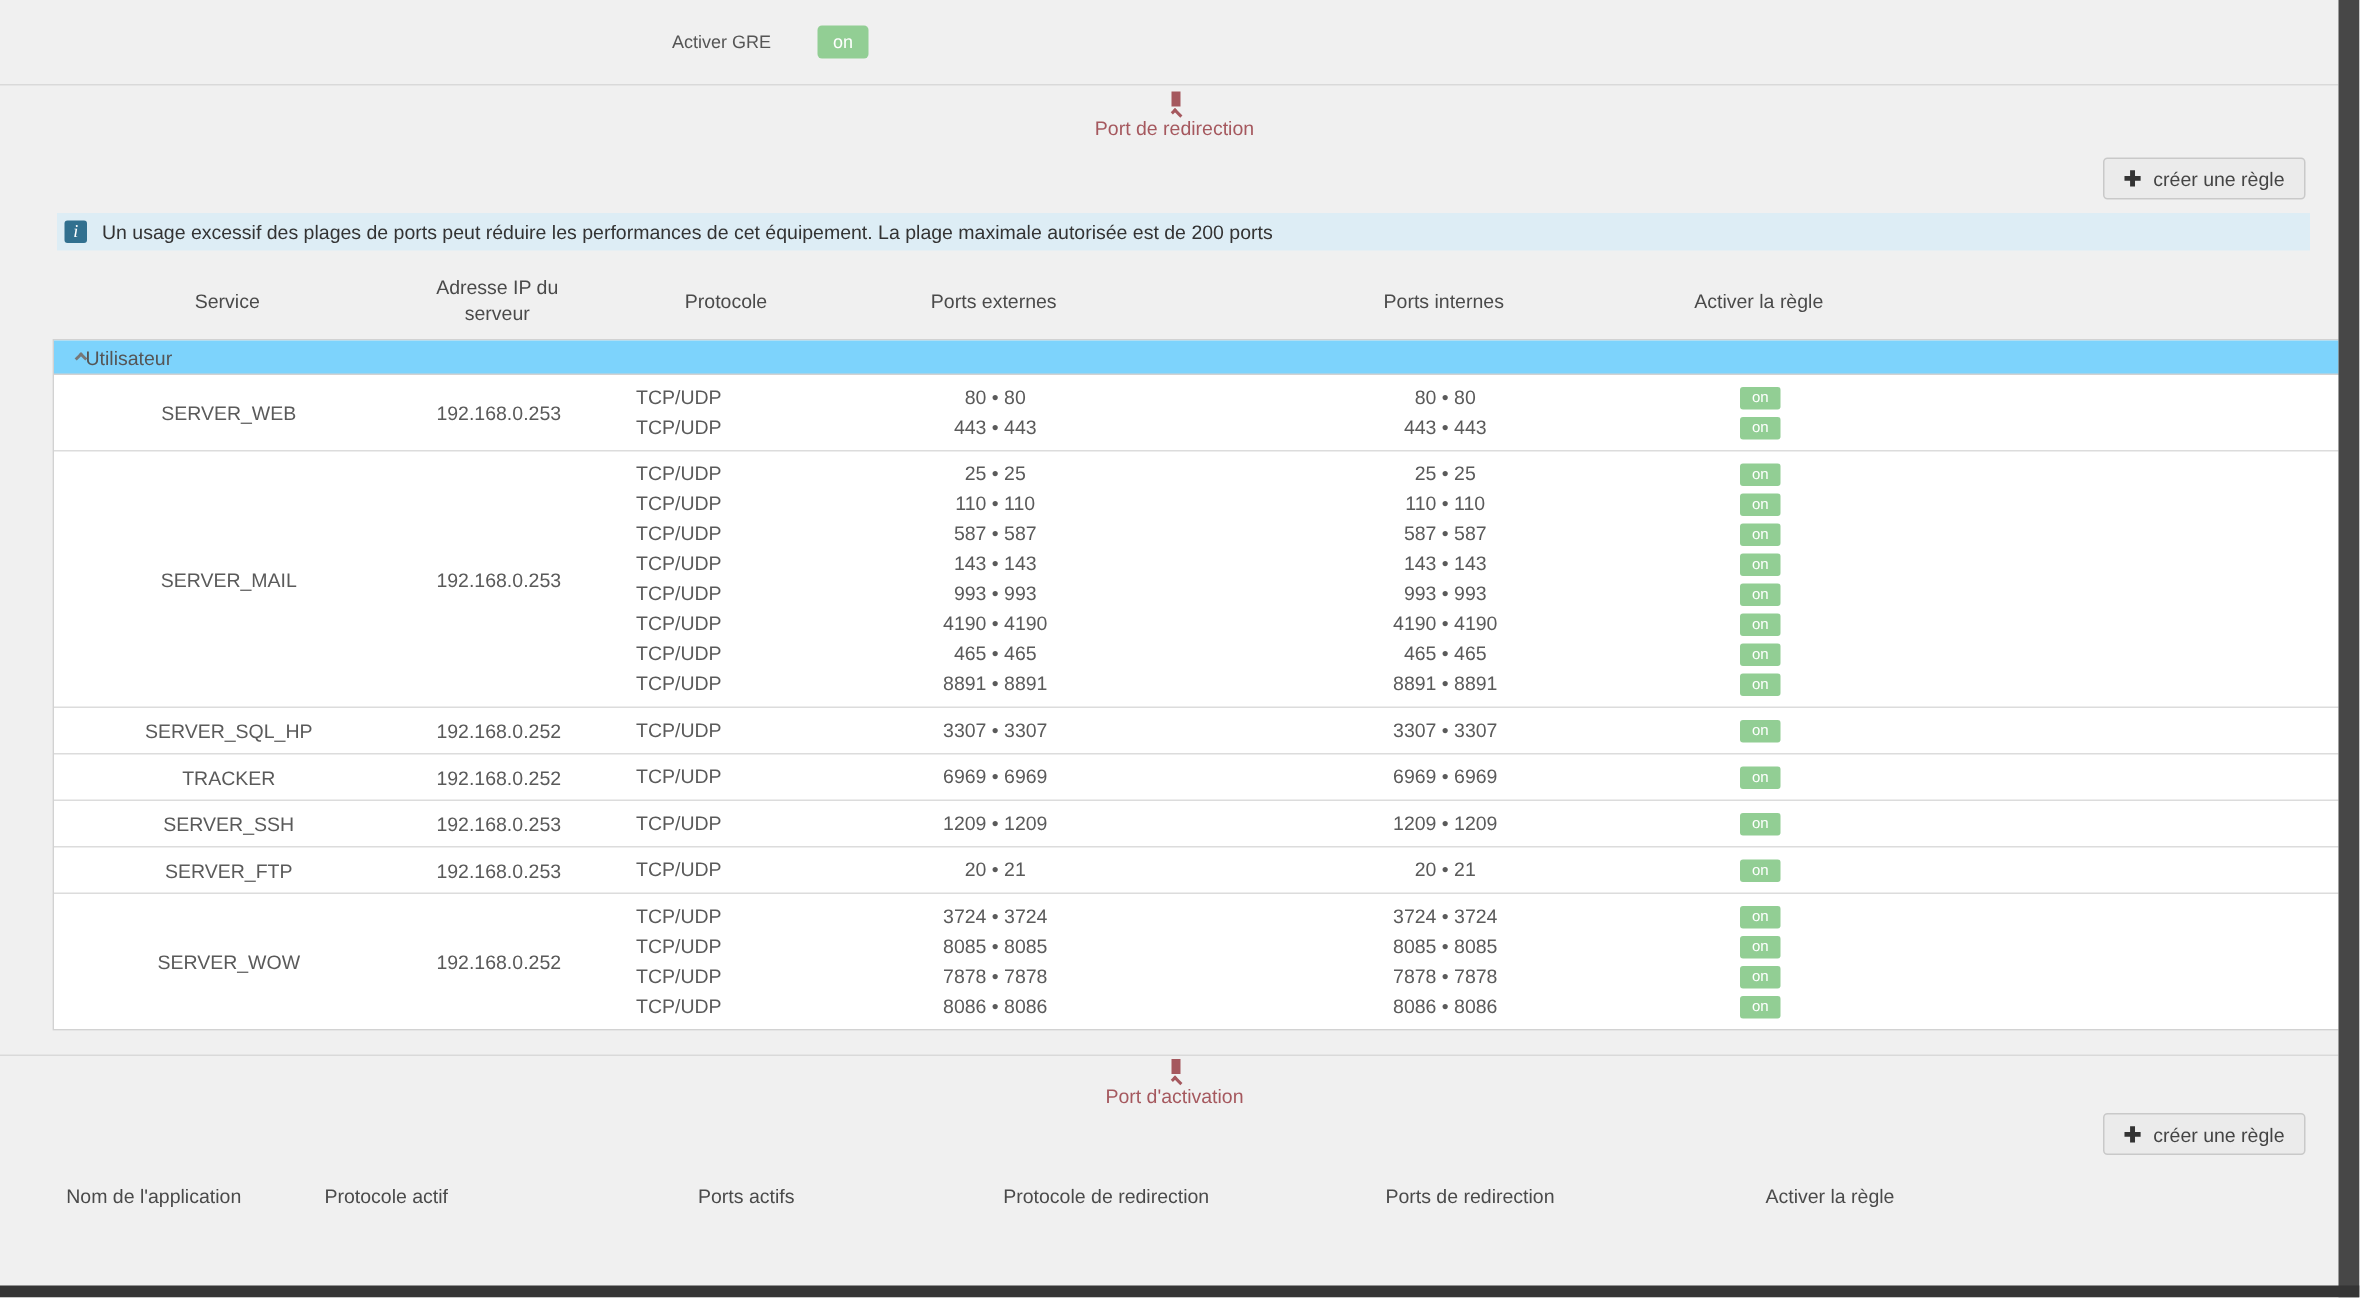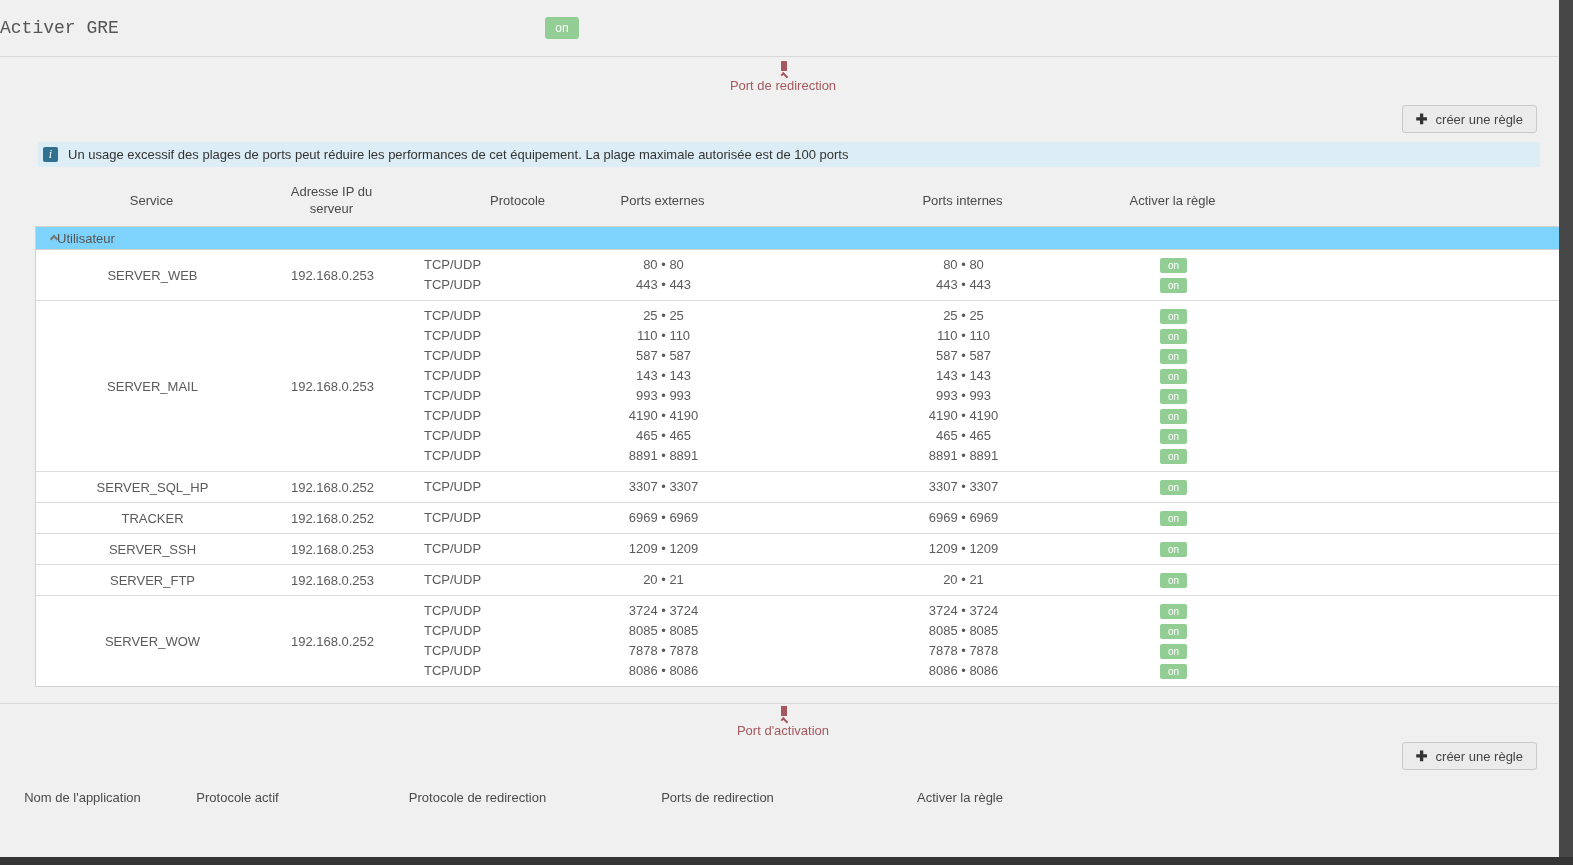--- a/index.html
+++ b/index.html
@@ -13,21 +13,21 @@
   body{
     font-family:"Liberation Sans","DejaVu Sans",sans-serif;
     background:#f0f0f0;color:#555;position:relative;
   }
   .right-bar{position:absolute;top:0;right:0;width:14px;height:865px;background:#474747;}
   .bottom-bar{position:absolute;left:0;bottom:0;width:1573px;height:8px;background:#353535;z-index:5;}
   .page{position:absolute;left:0;top:0;width:1559px;height:857px;background:#f0f0f0;overflow:hidden;}
 
   
   .gre-row{display:flex;align-items:center;height:57px;border-bottom:1px solid #d9d9d9;}
-  .gre-label{width:514px;text-align:left;font-size:18px;color:#555;font-family:Liberation Mono, monospace;}
+  .gre-label{width:514px;text-align:right;font-size:12px;color:#555;}
   .on-btn{background:var(--green);color:#fff;border-radius:2px;text-align:center;display:inline-block;cursor:pointer;}
   .on-lg{width:34px;height:22px;line-height:22px;font-size:12px;border-radius:3px;margin-left:31px;}
   .on-sm{width:27px;height:15px;line-height:15px;font-size:10px;}
 
   
   .section-header{display:flex;align-items:center;margin-top:4px;height:32px;cursor:pointer;flex-direction:column;}
   .accent-bar{width:6px;height:30px;background:var(--maroon);margin-left:8px;}
   .chev{width:7px;height:7px;border-left:2px solid var(--maroon);border-top:2px solid var(--maroon);
         transform:rotate(45deg);display:inline-block;margin-left:9px;margin-top:3px;}
   .chev.gray{border-color:#777;}
@@ -45,42 +45,42 @@
   .info-icon{width:15px;height:15px;min-width:15px;background:var(--info-icon);color:#fff;border-radius:2px;
              font-family:"Liberation Serif",serif;font-style:italic;font-size:12px;
              display:flex;align-items:center;justify-content:center;}
   .info-text{font-size:13px;color:#333;}
 
   
   .pr-table{margin-left:35px;width:1552px;}
   .pr-grid{display:grid;grid-template-columns:233px 127px 150px 235px 365px 55px 1fr;align-items:center;}
   .pr-head{min-height:52px;}
   .h-cell{text-align:center;font-size:13px;color:#4a4a4a;line-height:17px;}
-  .h-proto{text-align:right;padding-left:28px;}
+  .h-proto{text-align:center;padding-left:28px;}
   .h-state{white-space:nowrap;justify-self:center;}
   .pr-body{background:#fff;border:1px solid #d2d2d2;}
   .group-row{background:#7dd3fc;height:23px;display:flex;align-items:center;padding-left:15px;
              border-bottom:1px solid #d2d2d2;font-size:13px;color:#555;cursor:pointer;}
   .group-row .chev{margin:0;margin-top:2px;width:6px;height:6px;}
   .t-row{border-bottom:1px solid #dcdcdc;padding:5px 0;}
   .t-row:last-child{border-bottom:none;}
   .cell{font-size:13px;color:#5a5a5a;}
   .c-service,.c-ip{text-align:center;}
   .c-proto{padding-left:28px;}
   .c-ext,.c-int{text-align:center;}
   .line{height:20px;line-height:20px;}
   .c-state{display:flex;flex-direction:column;align-items:center;}
   .c-state .line{display:flex;align-items:center;}
 
   
   .act-sect{border-top:1px solid #d9d9d9;margin-top:16px;}
   .act-sect .section-header{margin-top:2px;}
   .act-sect .btn-row{margin-top:4px;margin-bottom:2px;}
   .act-head{display:grid;grid-template-columns:165px 145px 335px 145px 340px 140px 1fr;
-            min-height:50px;align-items:center;margin-top:2px;}
+            padding-left:20px;min-height:50px;align-items:center;margin-top:2px;}
 </style>
 </head>
 <body>
 
 <div class="page">
 
   <div class="gre-row">
     <div class="gre-label">Activer GRE</div>
     <span class="on-btn on-lg">on</span>
   </div>
@@ -94,21 +94,21 @@
 
     <div class="btn-row">
       <button class="create-btn">
         <span class="plus">✚</span>
         <span>créer une règle</span>
       </button>
     </div>
 
     <div class="info-banner">
       <span class="info-icon">i</span>
-      <span class="info-text">Un usage excessif des plages de ports peut réduire les performances de cet équipement. La plage maximale autorisée est de 100 ports</span>
+      <span class="info-text">Un usage excessif des plages de ports peut réduire les performances de cet équipement. La plage maximale autorisée est de 200 ports</span>
     </div>
 
     <div class="pr-table">
       <div class="pr-grid pr-head">
         <div class="h-cell">Service</div>
         <div class="h-cell">Adresse IP du serveur</div>
         <div class="h-cell h-proto">Protocole</div>
         <div class="h-cell">Ports externes</div>
         <div class="h-cell">Ports internes</div>
         <div class="h-cell h-state">Activer la règle</div>
@@ -340,20 +340,21 @@
     <div class="btn-row">
       <button class="create-btn">
         <span class="plus">✚</span>
         <span>créer une règle</span>
       </button>
     </div>
 
     <div class="act-head">
       <div class="h-cell">Nom de l'application</div>
       <div class="h-cell">Protocole actif</div>
+      <div class="h-cell">Ports actifs</div>
       <div class="h-cell">Protocole de redirection</div>
       <div class="h-cell">Ports de redirection</div>
       <div class="h-cell">Activer la règle</div>
       <div></div>
     </div>
   </div>
 
 </div>
 
 <div class="right-bar"></div>

